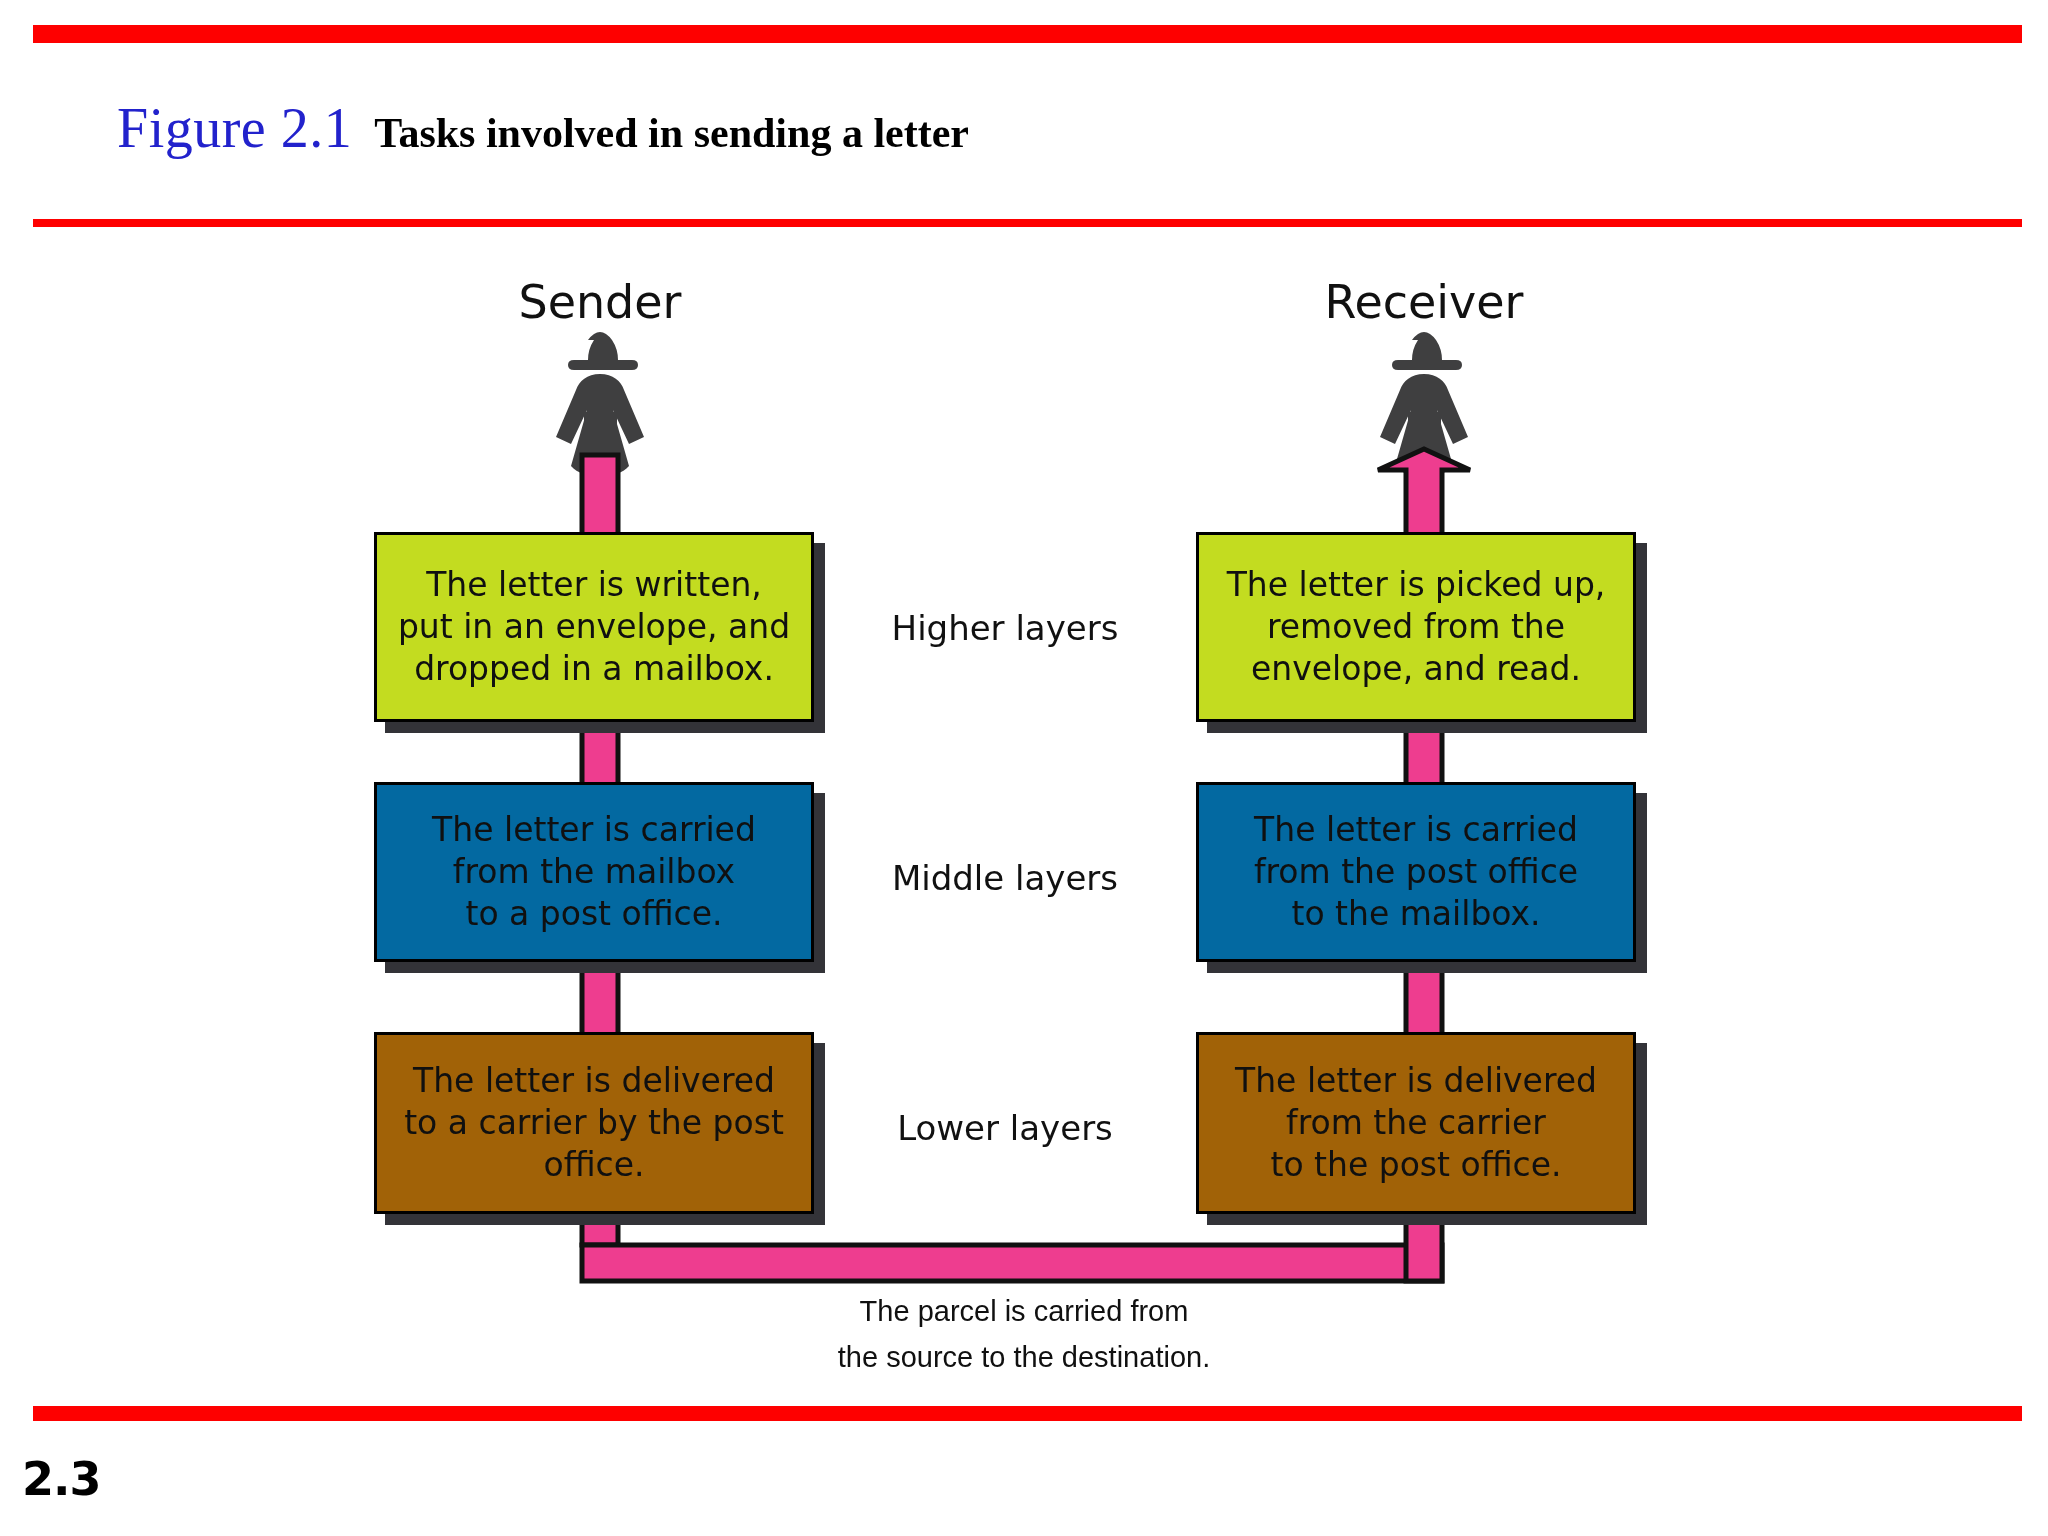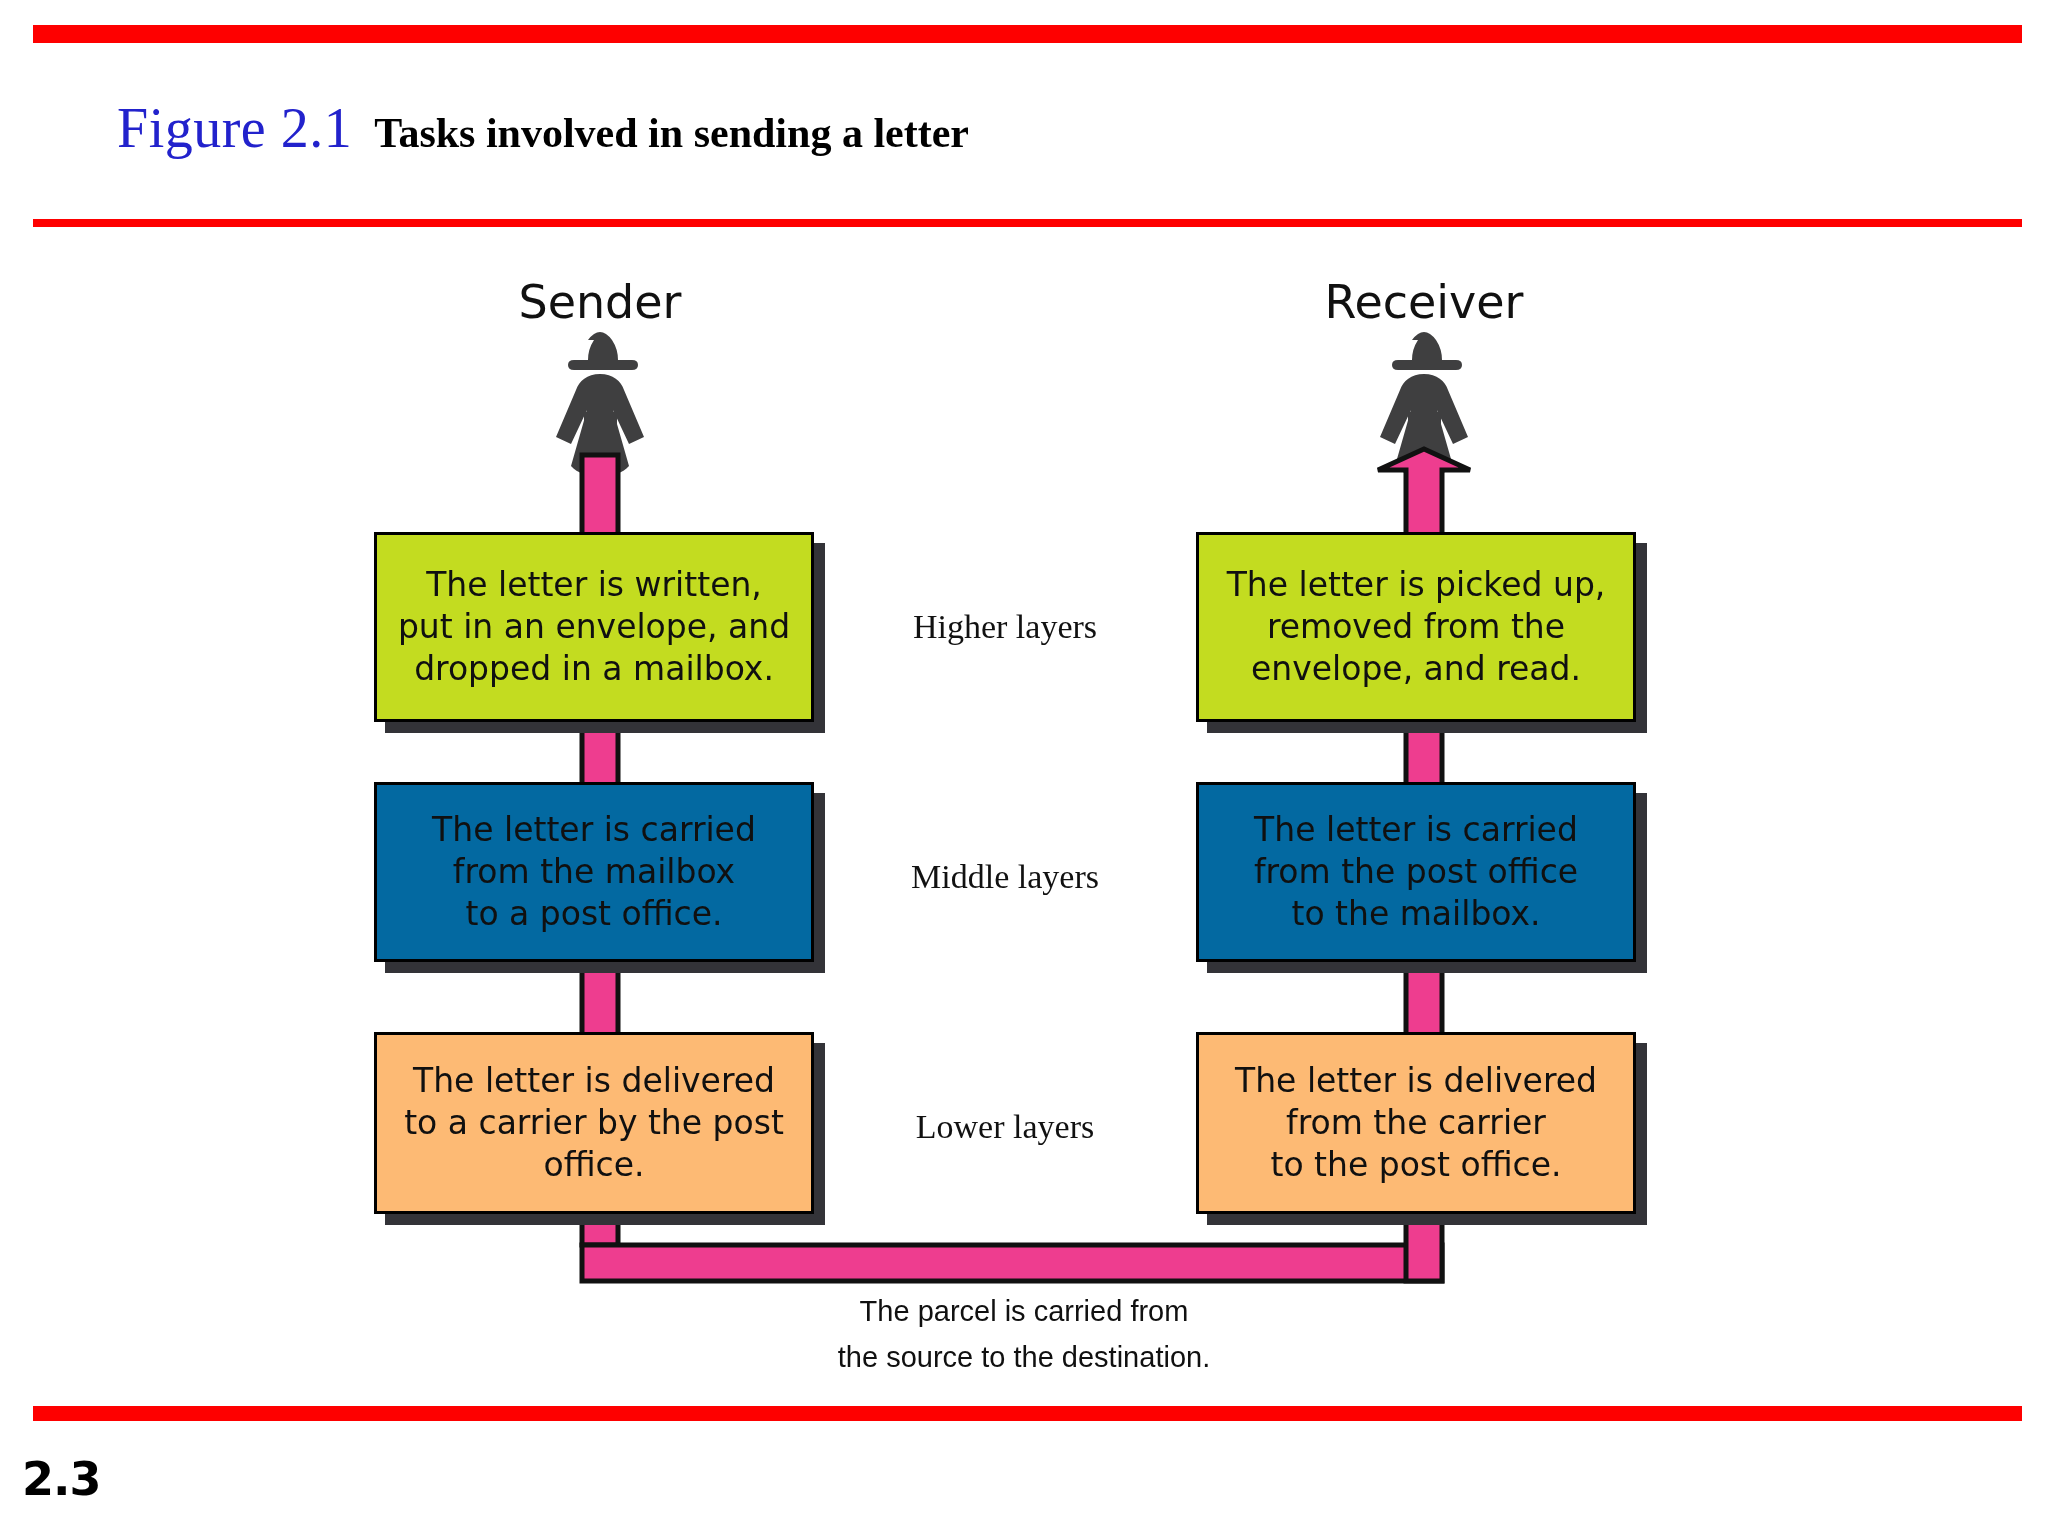--- a/index.html
+++ b/index.html
@@ -107,33 +107,32 @@
 
   .col-left  { left: 374px; }
   .col-right { left: 1196px; }
 
   .row-higher { top: 532px;  height: 190px; }
   .row-middle { top: 782px;  height: 180px; }
   .row-lower  { top: 1032px; height: 182px; }
 
   .fill-green  { background: #c3dc20; }
   .fill-blue   { background: #0369a1; }
-  .fill-yellow { background: #fdba74; }
+  .fill-yellow { background: #a16207; }
 
   
   .layer-caption {
     position: absolute;
     width: 380px;
     left: 815px;
     text-align: center;
     font-size: 34px;
     color: #111111;
     white-space: nowrap;
     z-index: 3;
-    font-family: Liberation Serif, serif;
   }
   #caption-higher { top: 608px; }
   #caption-middle { top: 858px; }
   #caption-lower  { top: 1108px; }
 
   
   #bottom-caption {
     position: absolute;
     left: 524px;
     top: 1288px;

